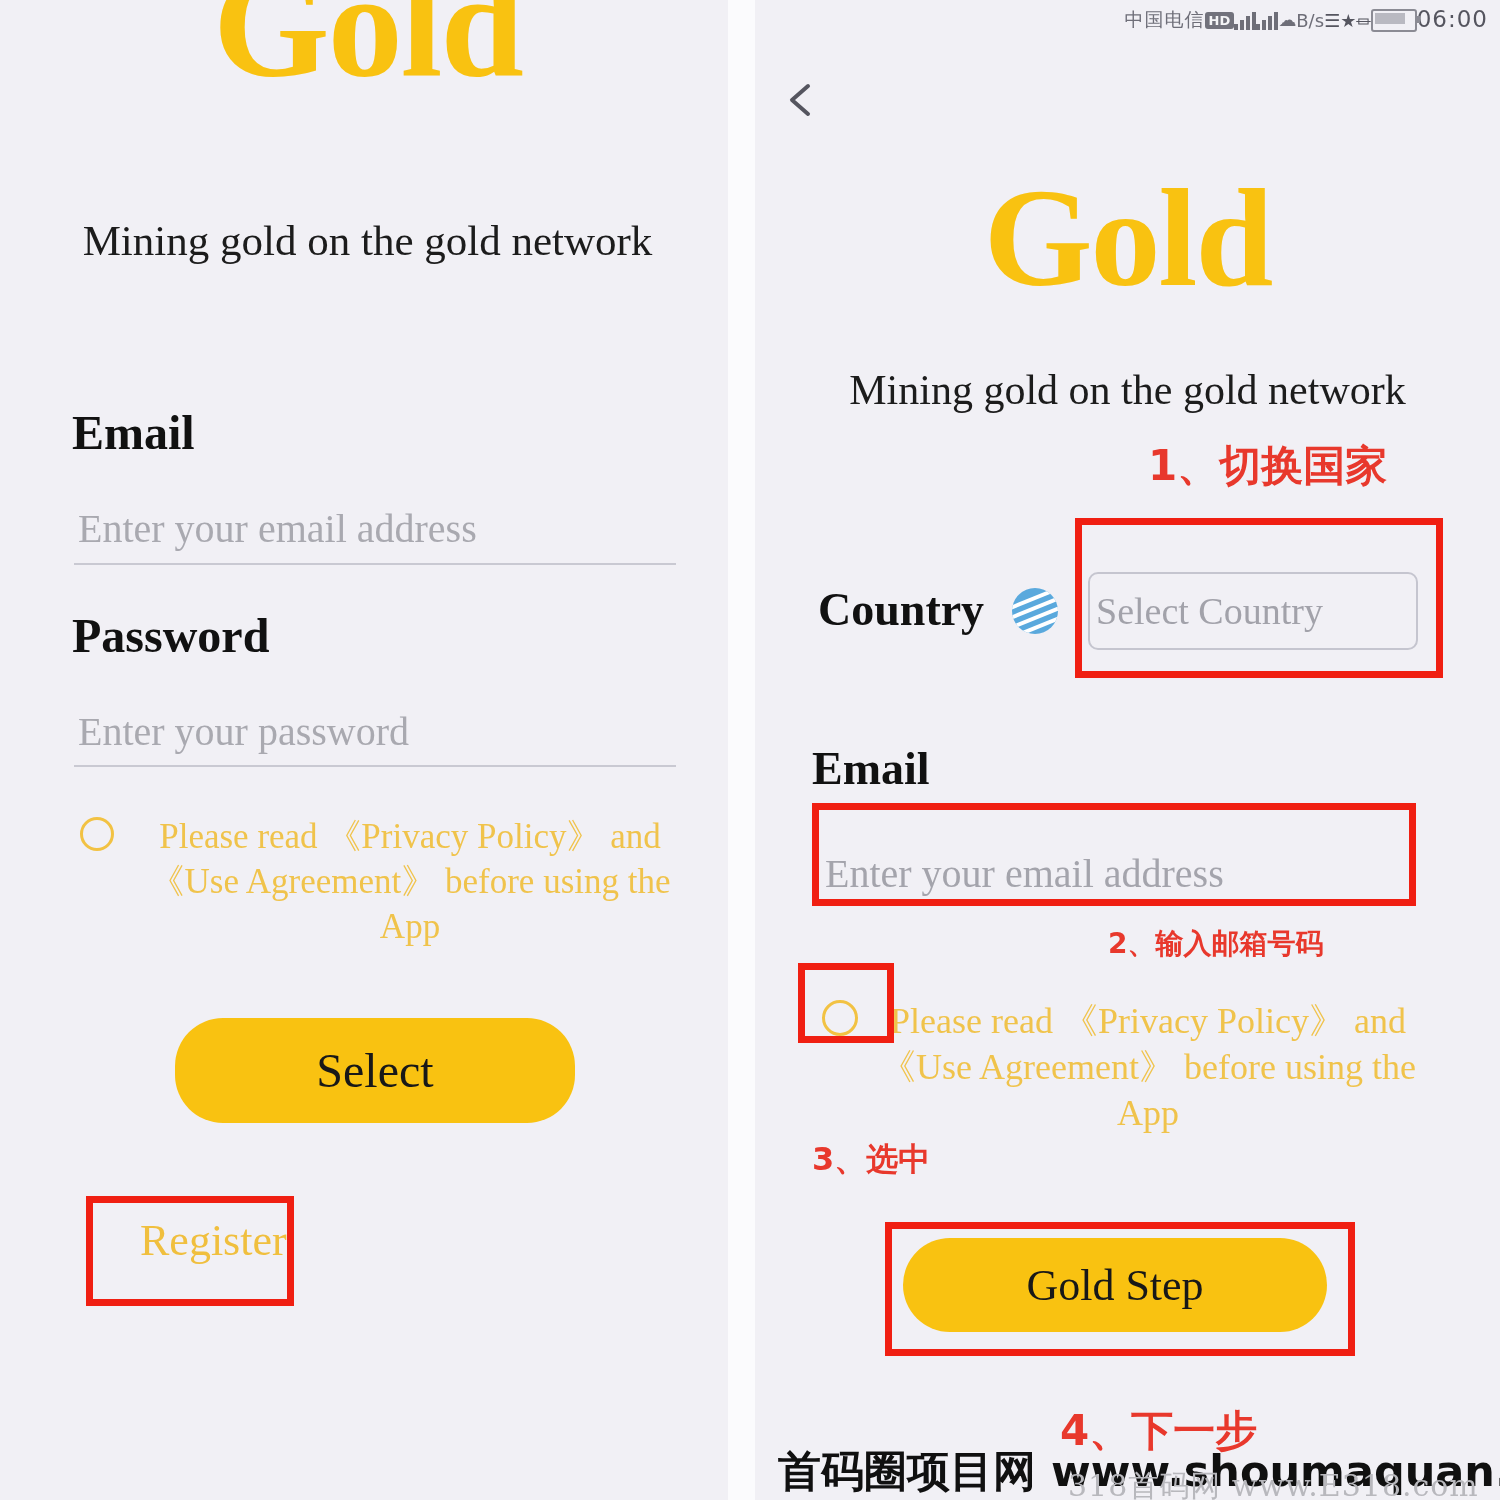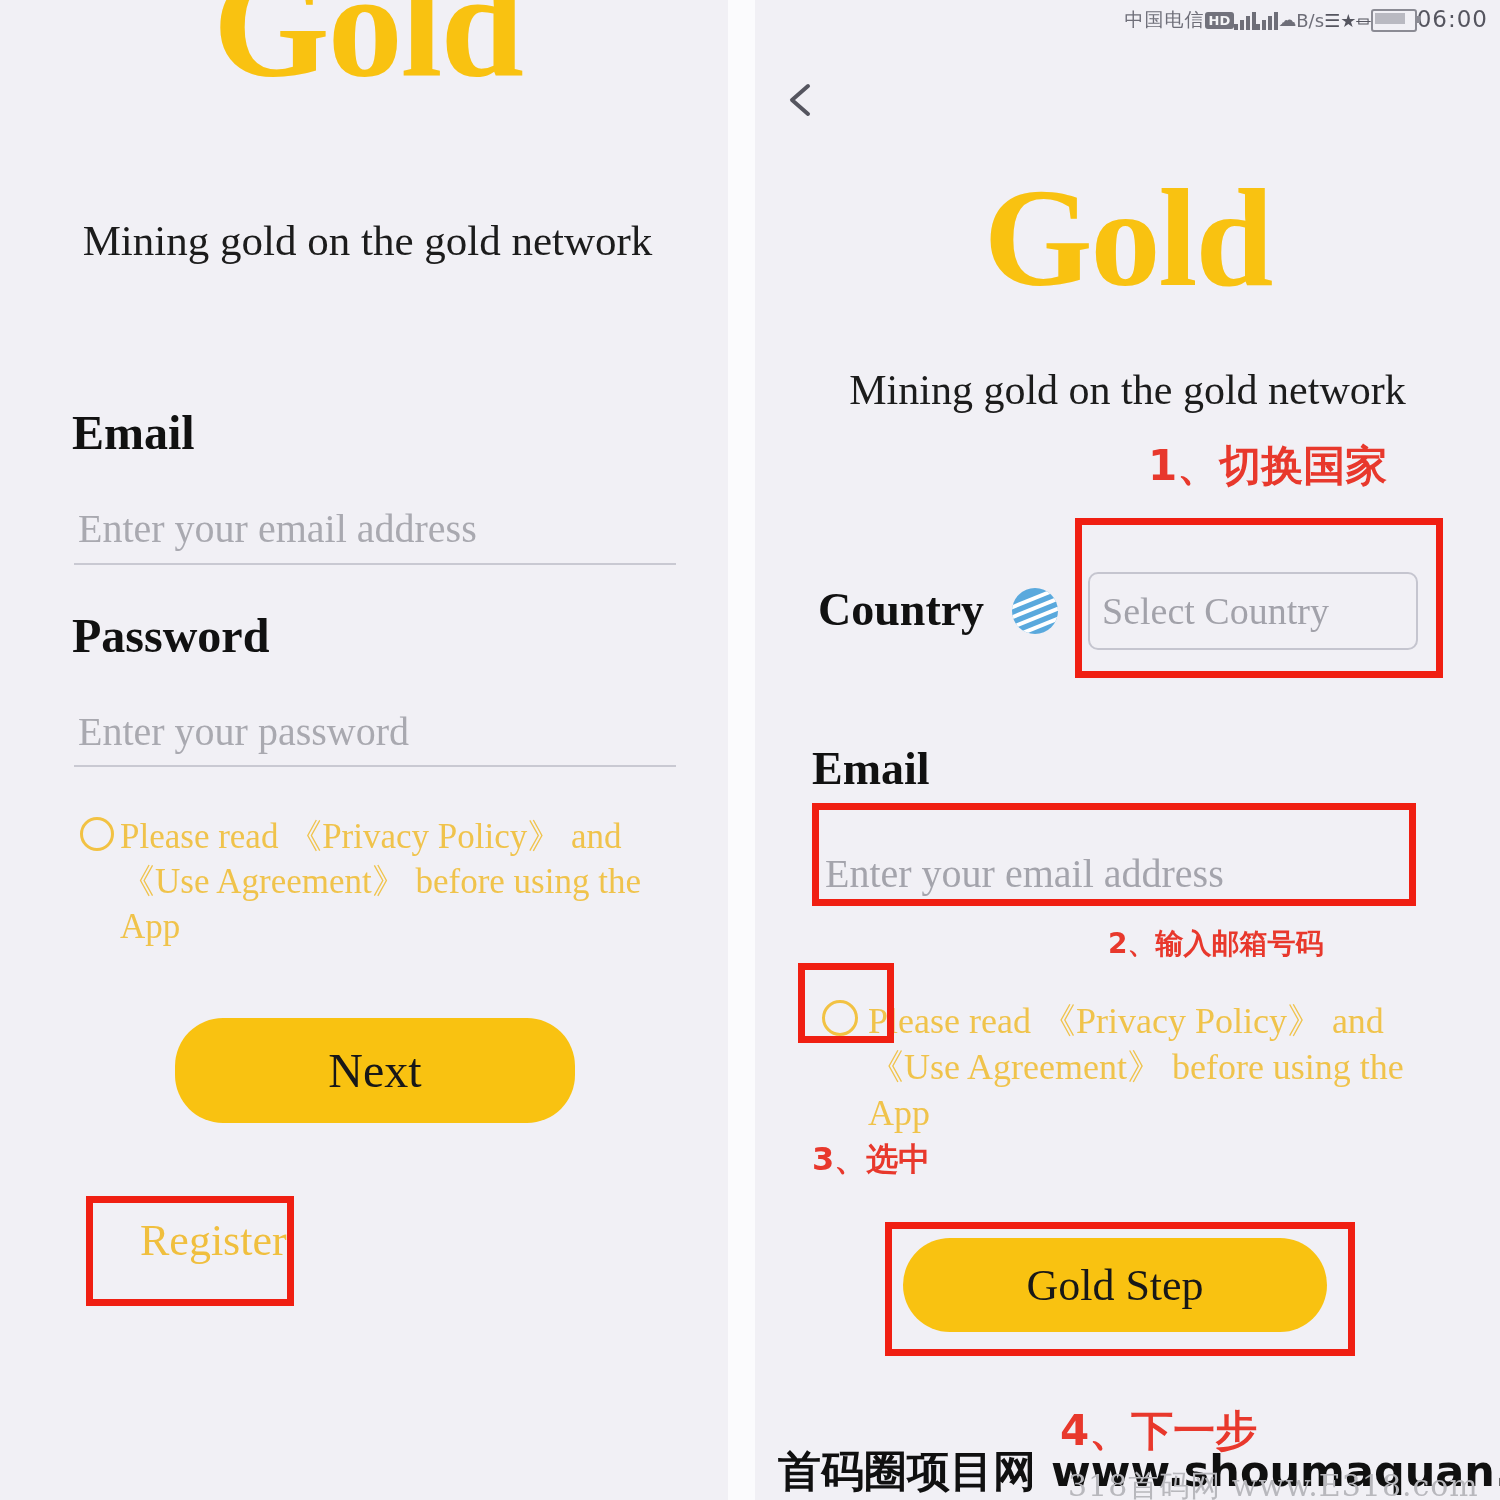--- a/index.html
+++ b/index.html
@@ -98,20 +98,21 @@
     position: absolute;
     border-radius: 50%;
     border: 3px solid #f2c243;
     box-sizing: border-box;
   }
   .agree-text {
     position: absolute;
     font-family: "Liberation Serif", serif;
     color: #f0c34b;
     line-height: 1.28;
+    text-align: center;
   }
   #l-agree-circle { left: 80px; top: 817px; width: 34px; height: 34px; }
   #l-agree-text   { left: 120px; top: 815px; width: 580px; font-size: 35px; }
 
   
   .btn-gold {
     position: absolute;
     background: #f9c211;
     border-radius: 48px;
     display: flex;
@@ -263,21 +264,21 @@
 
   #r-country-select {
     position: absolute;
     left: 1088px; top: 572px;
     width: 330px; height: 78px;
     border: 2px solid #c5c5cf;
     border-radius: 10px;
     box-sizing: border-box;
     display: flex;
     align-items: center;
-    padding-left: 12px;
+    padding-left: 6px;
     font-family: "Liberation Serif", serif;
     font-size: 38px;
     color: #a2a2aa;
   }
   #r-country-box { left: 1075px; top: 518px; width: 368px; height: 160px; }
   #r-note-1 { left: 1148px; top: 438px; font-size: 42px; font-weight: bold; }
 
   #r-email-label { left: 812px; top: 742px; font-size: 46px; }
   #r-email-input {
     position: absolute;
@@ -339,21 +340,21 @@
     <div class="field-input" id="l-email-input">Enter your email address</div>
     <div class="underline" id="l-email-rule"></div>
 
     <div class="field-label" id="l-pass-label">Password</div>
     <div class="field-input" id="l-pass-input">Enter your password</div>
     <div class="underline" id="l-pass-rule"></div>
 
     <div class="agree-circle" id="l-agree-circle"></div>
     <div class="agree-text" id="l-agree-text">Please read 《Privacy Policy》 and 《Use Agreement》 before using the App</div>
 
-    <div class="btn-gold" id="l-login-btn">Next</div>
+    <div class="btn-gold" id="l-login-btn">Select</div>
 
     <div class="link-gold" id="l-register-link">Register</div>
 
     <div class="red-box" id="l-register-box"></div>
 
   </div>
 
   <div class="gutter"></div>
 
   <div class="panel" id="panel-right">

